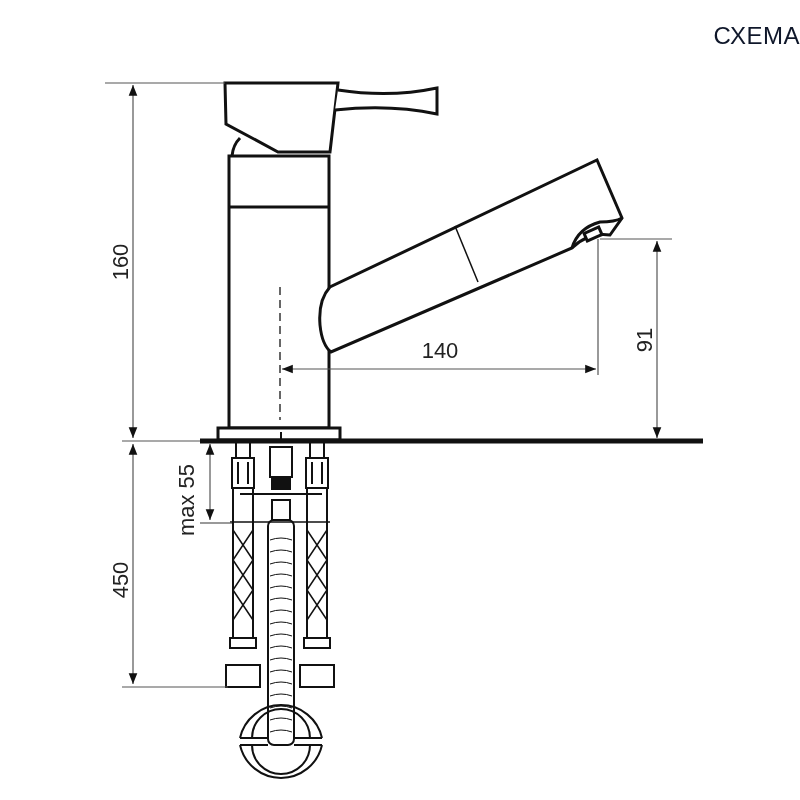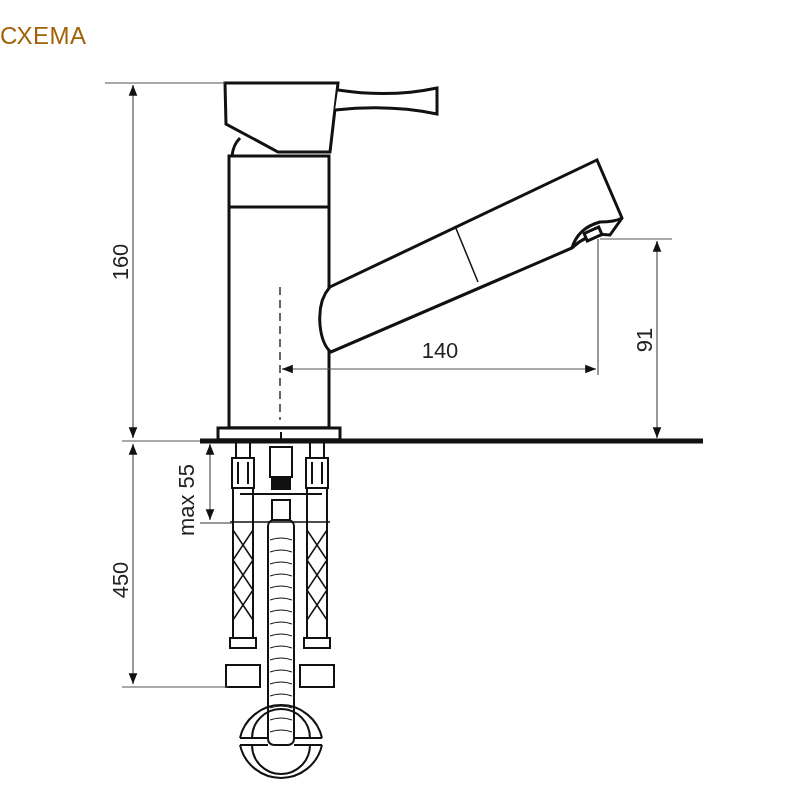--- a/index.html
+++ b/index.html
@@ -1,17 +1,17 @@
 <!DOCTYPE html>
 <html><head>
   <meta charset="utf-8">
   <style>
     html, body { margin: 0; padding: 0; background: #ffffff; }
     body { width: 800px; height: 800px; position: relative; overflow: hidden; font-family: "Liberation Sans", sans-serif; }
-    .title { position: absolute; left: 0; width: 800px; top: 22px; text-align: left; font-size: 24px; color: #a16207; letter-spacing: 0.5px; }
+    .title { position: absolute; left: 0; width: 800px; top: 22px; text-align: right; font-size: 24px; color: #0f172a; letter-spacing: 0.5px; }
     svg { position: absolute; left: 0; top: 0; }
     .dimtext { font-family: "Liberation Sans", sans-serif; font-size: 22px; fill: #222222; }
   </style>
 </head>
 <body>
 
 <div class="title">СХЕМА</div>
 
 <svg width="800" height="800" viewBox="0 0 800 800">
   <defs>

